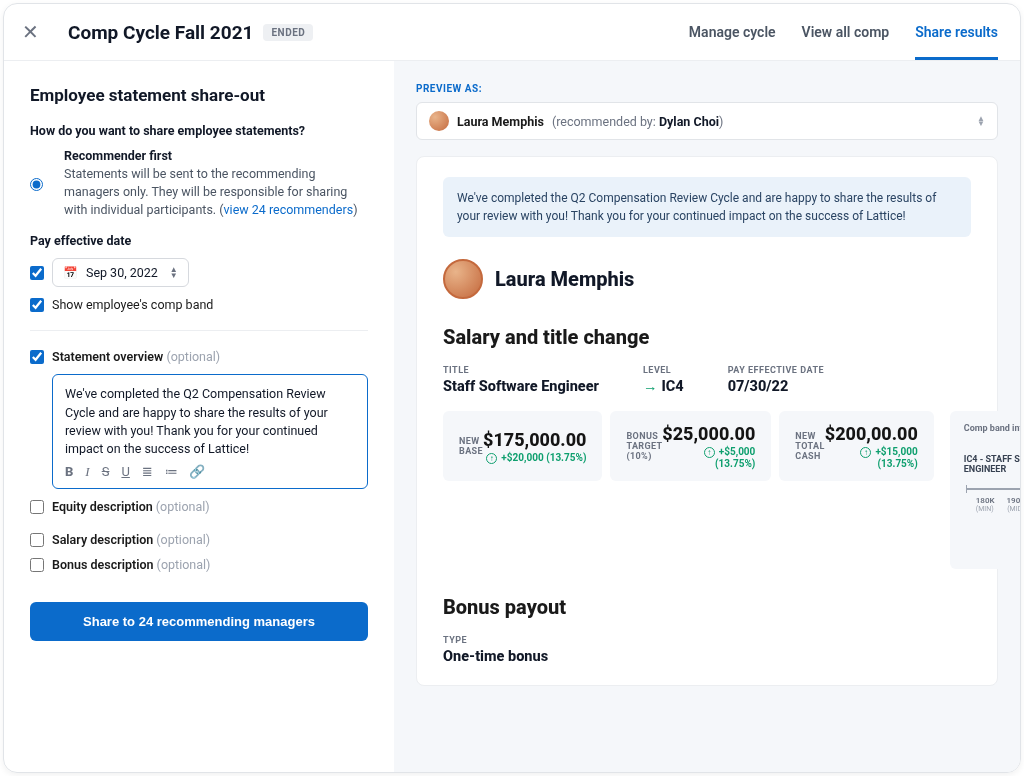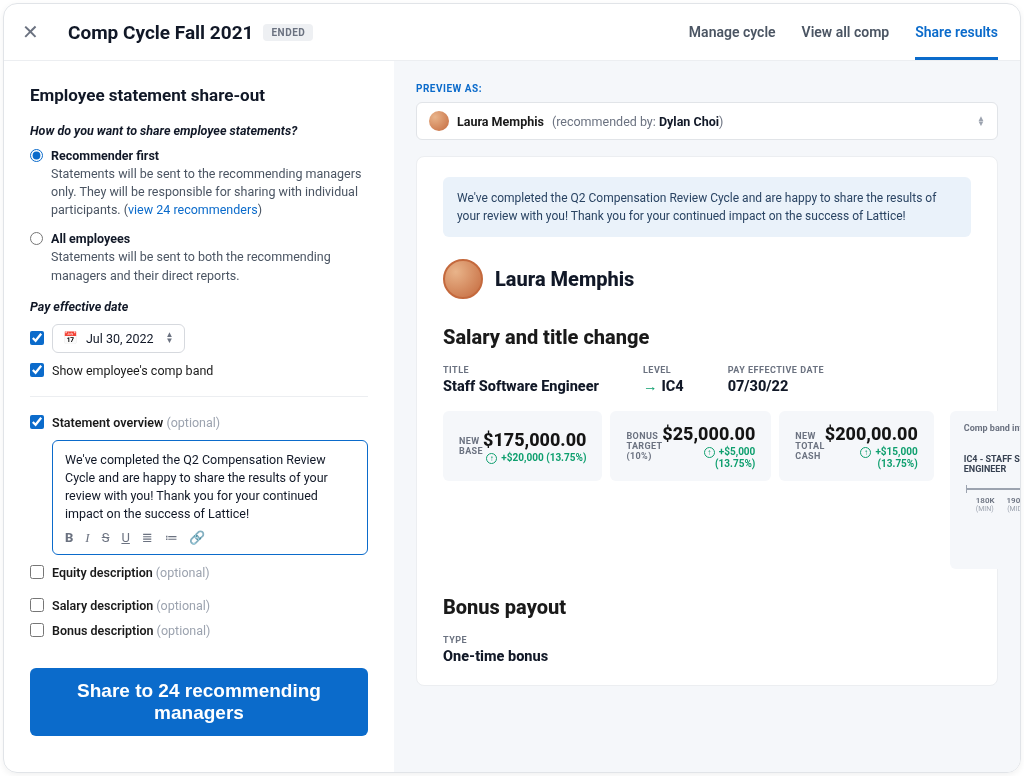--- a/index.html
+++ b/index.html
@@ -45,41 +45,41 @@
   }
   .tabs { margin-left: auto; display: flex; gap: 26px; }
   .tab { font-size: 14px; font-weight: 600; color: #4b5563; cursor: pointer; padding: 6px 0; }
   .tab.active { color: #0b6bcb; border-bottom: 3px solid #0b6bcb; padding-bottom: 12px; margin-bottom: -14px; text-align: right; }
   
   .body { display: flex; flex: 1; min-height: 0; }
   .left { width: 390px; padding: 24px 26px; overflow-y: auto; }
   .right { flex: 1; background: #f5f7fa; padding: 22px 22px; overflow-y: auto; }
   
   .section-h1 { font-size: 17px; font-weight: 700; color: #111827; margin-bottom: 18px; }
-  .qlabel { font-size: 12.5px; font-weight: 700; margin-bottom: 10px; color: #111827; font-style: italic;}
-  .radio-row { display: flex; align-items: flex-start; gap: 8px; margin-bottom: 12px; }
+  .qlabel { font-size: 12.5px; font-weight: 700; margin-bottom: 10px; color: #111827;}
+  .radio-row { display: flex; align-items: center; gap: 21px; margin-bottom: 12px; }
   .radio-row input[type=radio]{ accent-color: #0b6bcb; margin-top:1px;}
   .radio-row .rtxt { font-size: 12.5px; }
   .radio-row .rtitle{ font-weight:700; color:#111827; }
   .radio-row .rdesc{ color:#4b5563; margin-top:2px; line-height:1.45;}
   .link { color:#0b6bcb; cursor:pointer;}
   .ckrow { display:flex; align-items:center; gap:8px; margin-bottom:10px;}
   .ckrow input[type=checkbox]{ accent-color:#0b6bcb; width:14px; height:14px;}
   .ckrow .ctxt{ font-size:12.5px; font-weight:600;}
   .optional-tag{ color:#9ca3af; font-weight:400;}
   .date-field{ display:inline-flex; align-items:center; gap:8px; border:1px solid #d6d9de; border-radius:6px; padding:6px 10px; font-size:12.5px; color:#111827;}
   .cal{font-size:12px;color:#6b7280;}
   .chev{font-size:8px;color:#6b7280;line-height:6px;text-align:center;}
   .chev-box{display:flex;flex-direction:column;margin-left:4px;}
   .hr{border-top:1px solid #eceef1;margin:18px 0;}
   .ta-wrap{border:1px solid #0b6bcb;border-radius:6px;padding:10px 12px 8px;}
   .ta{width:100%;border:none;resize:none;font:inherit;font-size:12.5px;color:#111827;line-height:1.45;min-height:70px;outline:none;}
   .toolbar{display:flex;gap:12px;margin-top:6px;color:#6b7280;font-size:13px;}
   .toolbar span{cursor:pointer;}
-  .primary-btn{margin-top:20px;width:100%;background:#0b6bcb;color:#fff;border:none;border-radius:6px;padding:12px;font-size:19px;font-weight:700;cursor:pointer;}
+  .primary-btn{margin-top:20px;width:100%;background:#0b6bcb;color:#fff;border:none;border-radius:6px;padding:12px;font-size:13px;font-weight:700;cursor:pointer;}
   
   .preview-label{font-size:10px;font-weight:700;color:#0b6bcb;letter-spacing:.5px;margin-bottom:8px;}
   .select{display:flex;align-items:center;background:#fff;border:1px solid #e1e4e8;border-radius:6px;padding:8px 12px;font-size:12.5px;gap:8px;}
   .avatar{width:20px;height:20px;border-radius:50%;background:radial-gradient(circle at 30% 30%,#e9b48a,#c4693d);}
   .select .name{font-weight:700;}
   .select .extra{color:#6b7280;}
   .select .chev-r{margin-left:auto;color:#9ca3af;display:flex;flex-direction:column;line-height:5px;font-size:8px;}
   .preview-card{background:#fff;border:1px solid #eceef1;border-radius:8px;margin-top:16px;padding:20px 26px;}
   .banner{background:#eaf2fa;border-radius:6px;padding:12px 14px;font-size:12px;line-height:1.5;color:#2a4463;margin-bottom:22px;}
   .emp-row{display:flex;align-items:center;gap:12px;}
@@ -138,34 +138,27 @@
       <div class="radio-row">
         <input type="radio" checked="" style="">
         <div class="rtxt">
           <div class="rtitle">Recommender first</div>
           <div class="rdesc">
             <span>Statements will be sent to the recommending managers only. They will be responsible for sharing with individual participants. (</span><span class="link">view 24 recommenders</span><span>)</span>
           </div>
         </div>
       </div>
 
-      <div class="radio-row">
-        <input type="radio" style="">
-        <div class="rtxt">
-          <div class="rtitle">All employees</div>
-          <div class="rdesc">Statements will be sent to both the recommending managers and their direct reports.</div>
-        </div>
-      </div>
 
       <div class="qlabel" style="margin-top:14px">Pay effective date</div>
       <div class="ckrow">
         <input type="checkbox" checked="" style="">
         <div class="date-field">
           <span class="cal">📅</span>
-          <span>Jul 30, 2022</span>
+          <span>Sep 30, 2022</span>
           <span class="chev-box">
               <span class="chev">▲</span>
               <span class="chev">▼</span>
             </span>
         </div>
       </div>
 
       <div class="ckrow">
         <input type="checkbox" checked="" style="">
         <span class="ctxt" style="font-weight:400">Show employee's comp band</span>

